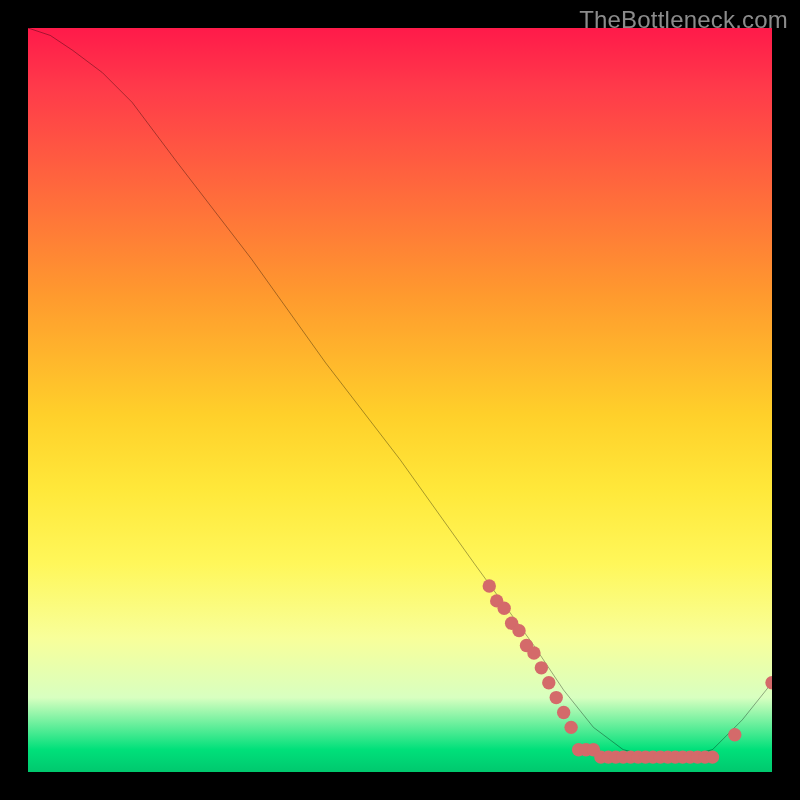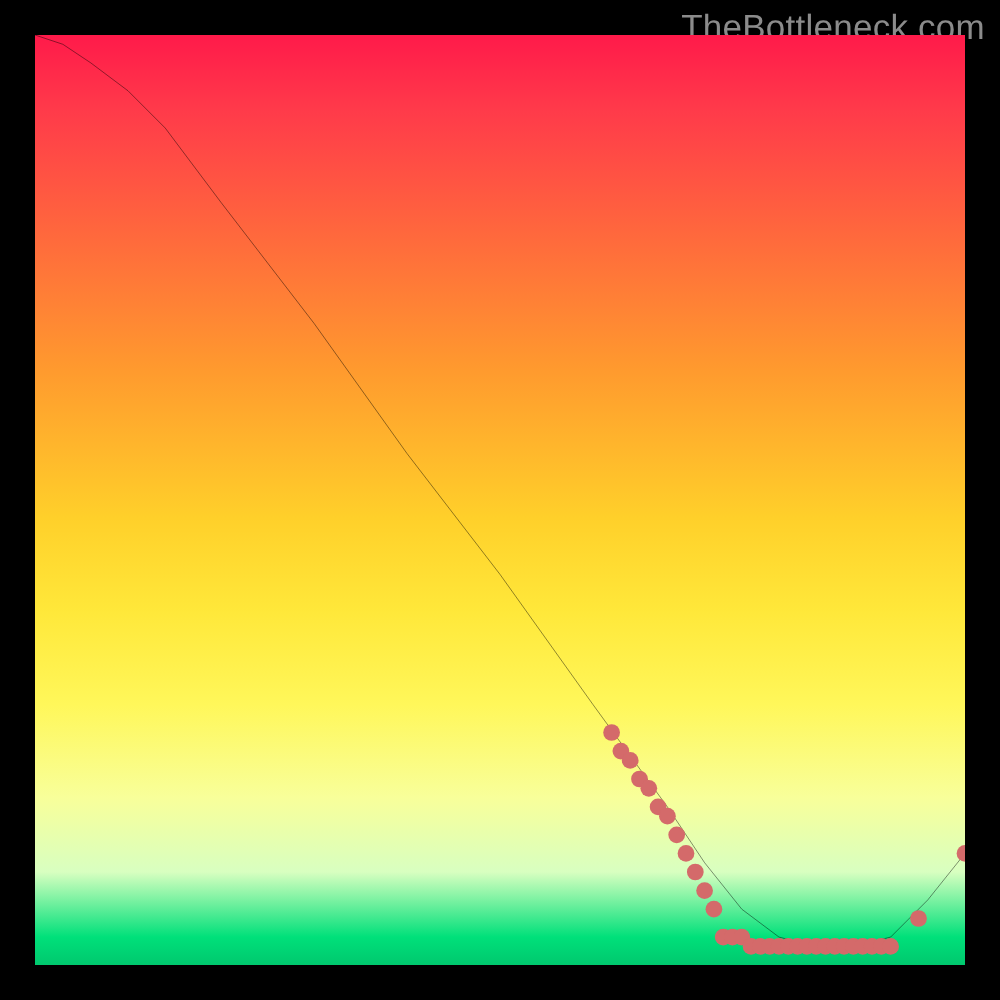--- a/index.html
+++ b/index.html
@@ -42,21 +42,21 @@
     position: absolute;
     left: 0;
     top: 0;
     width: 100%;
     height: 100%;
   }
   .watermark {
     position: absolute;
     top: 6px;
     right: 12px;
-    font-size: 28px;
+    font-size: 24px;
     color: #8b8b8b;
     letter-spacing: 0.2px;
     font-weight: 500;
   }
 </style>
 </head>
 <body>
 
 <div class="stage">
   <div class="watermark">TheBottleneck.com</div>

